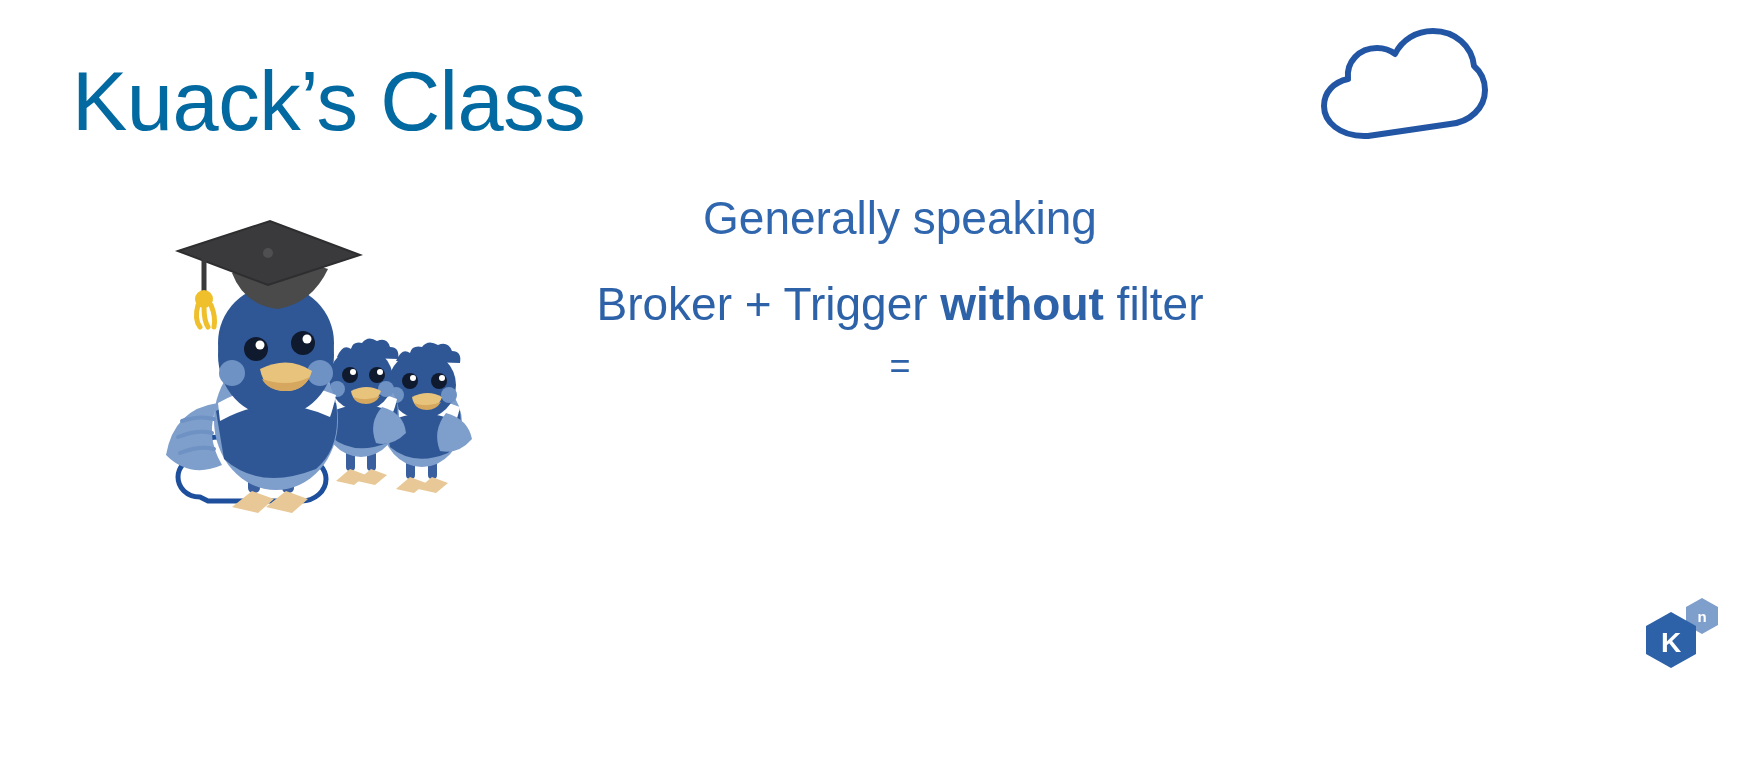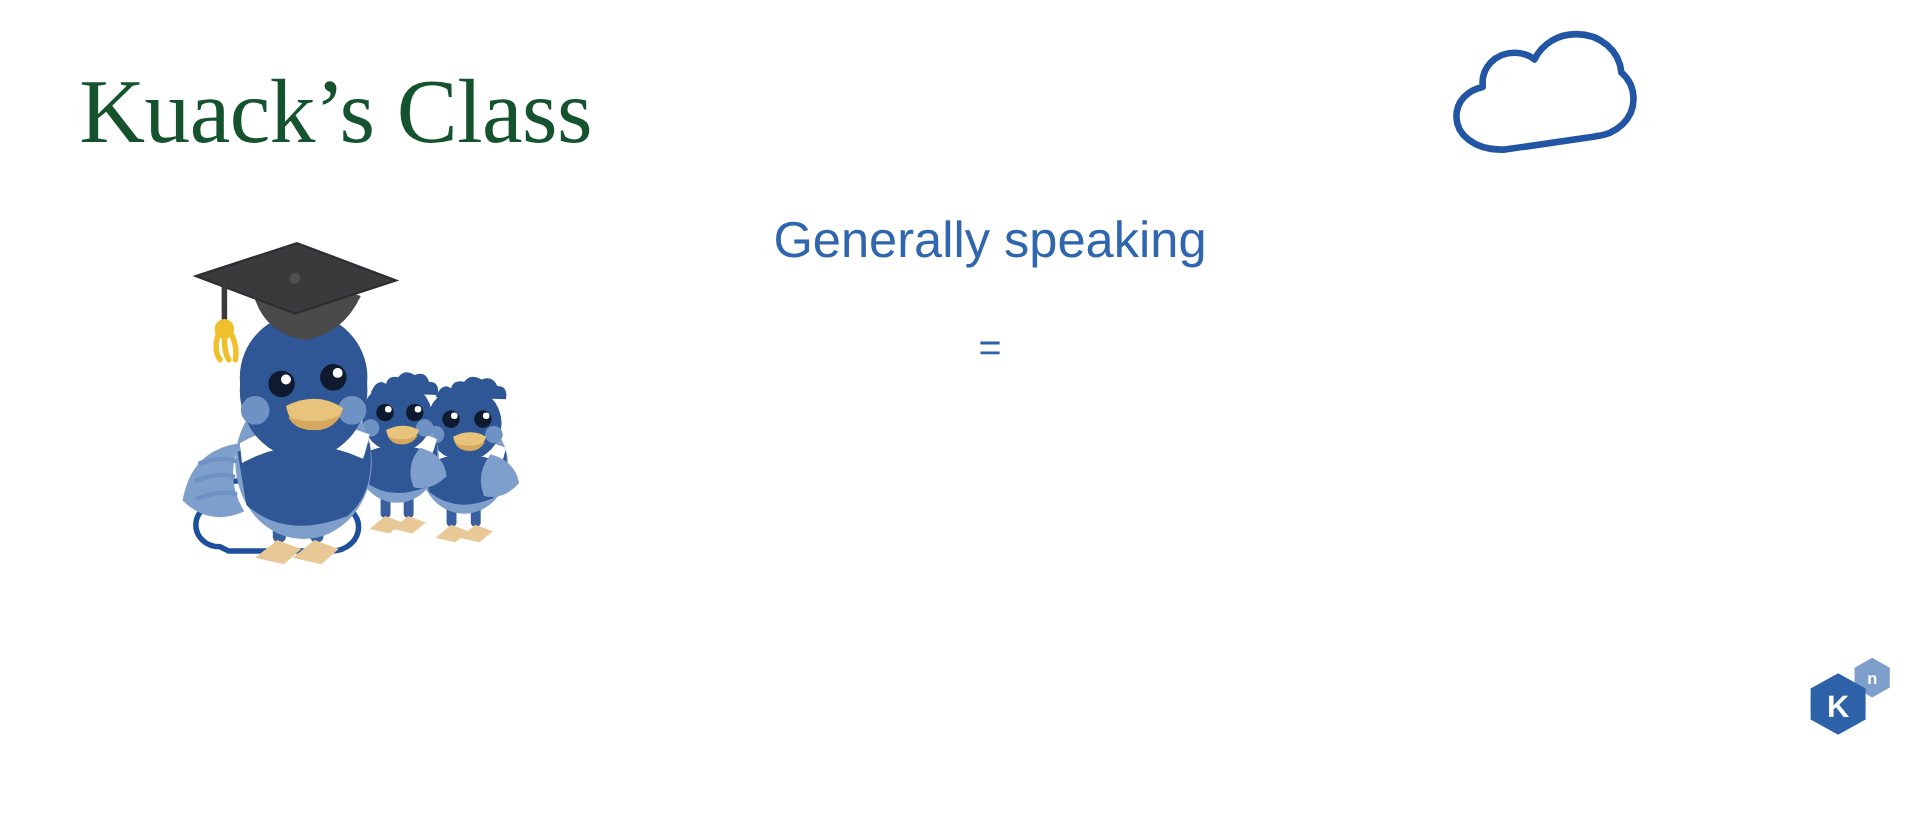--- a/index.html
+++ b/index.html
@@ -22,24 +22,23 @@
   }
 
   
   .slide-title {
     position: absolute;
     left: 72px;
     top: 58px;
     font-size: 83px;
     font-weight: 400;
     letter-spacing: -0.5px;
-    color: #14532d;
+    color: #0369a1;
     line-height: 1.05;
     white-space: nowrap;
-    font-family: Liberation Serif, serif;
   }
 
   
   .corner-cloud {
     position: absolute;
     left: 1310px;
     top: 26px;
     width: 180px;
     height: 116px;
   }
@@ -59,21 +58,21 @@
     left: 520px;
     top: 190px;
     width: 760px;
     text-align: center;
     color: #2d62a8;
   }
   .line-lead {
     font-size: 46px;
     font-weight: 400;
     line-height: 1.25;
-    margin: 0 0 50px 0;
+    margin: 0 0 28px 0;
     color: #2f66ad;
   }
   .line-eq {
     font-size: 46px;
     font-weight: 400;
     line-height: 1.22;
     margin: 0;
     color: #2d62a8;
     white-space: nowrap;
   }
@@ -237,20 +236,23 @@
           <circle cx="44" cy="84" r="9" fill="#f0c02c"></circle>
           <path d="M38 90 q-4 14 2 22 M44 92 q0 14 4 20 M51 90 q5 12 3 22" stroke="#f0c02c" stroke-width="5" fill="none" stroke-linecap="round"></path>
         </g>
       </g>
     </svg>
   </div>
 
   <div class="body-block">
     <p class="line-lead">Generally speaking</p>
 
+    <p class="line-eq">
+      <span>Broker + Trigger </span><b>without</b><span> filter</span>
+    </p>
 
     <p class="op-equals">=</p>
 
   </div>
 
   <div class="brand-logo">
     <svg viewBox="0 0 86 78" width="86" height="78" aria-hidden="true">
 
       <g>
         <polygon points="62,6 78,15 78,33 62,42 46,33 46,15" fill="#7e9ecb"></polygon>

